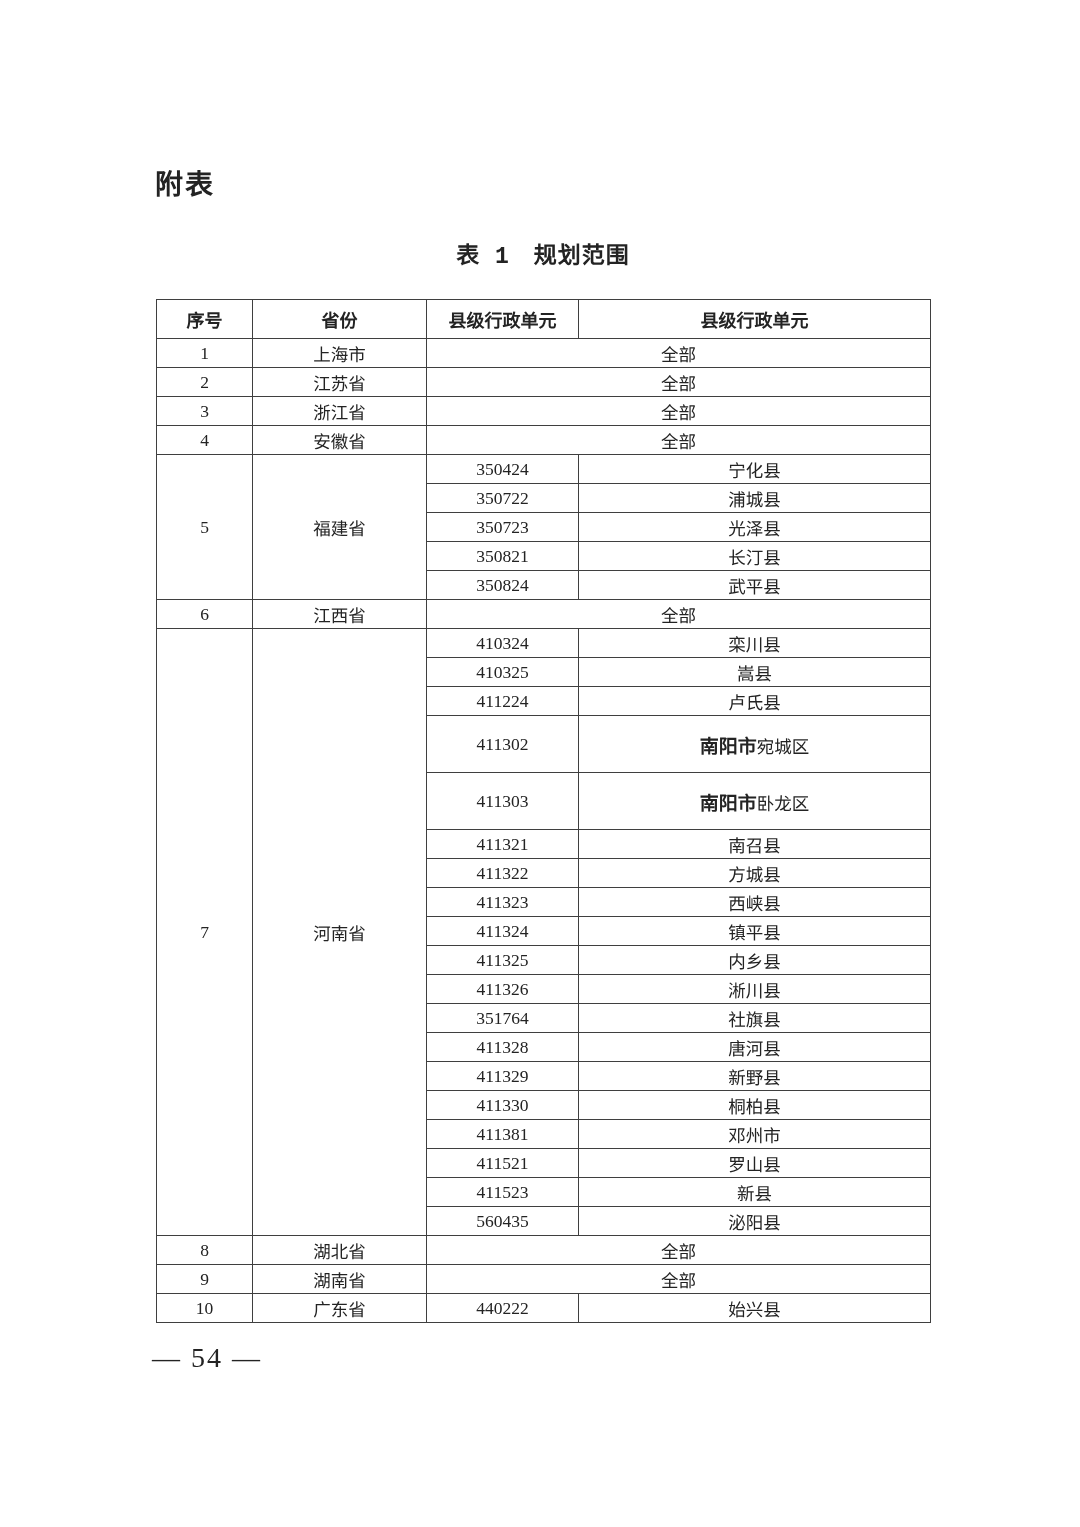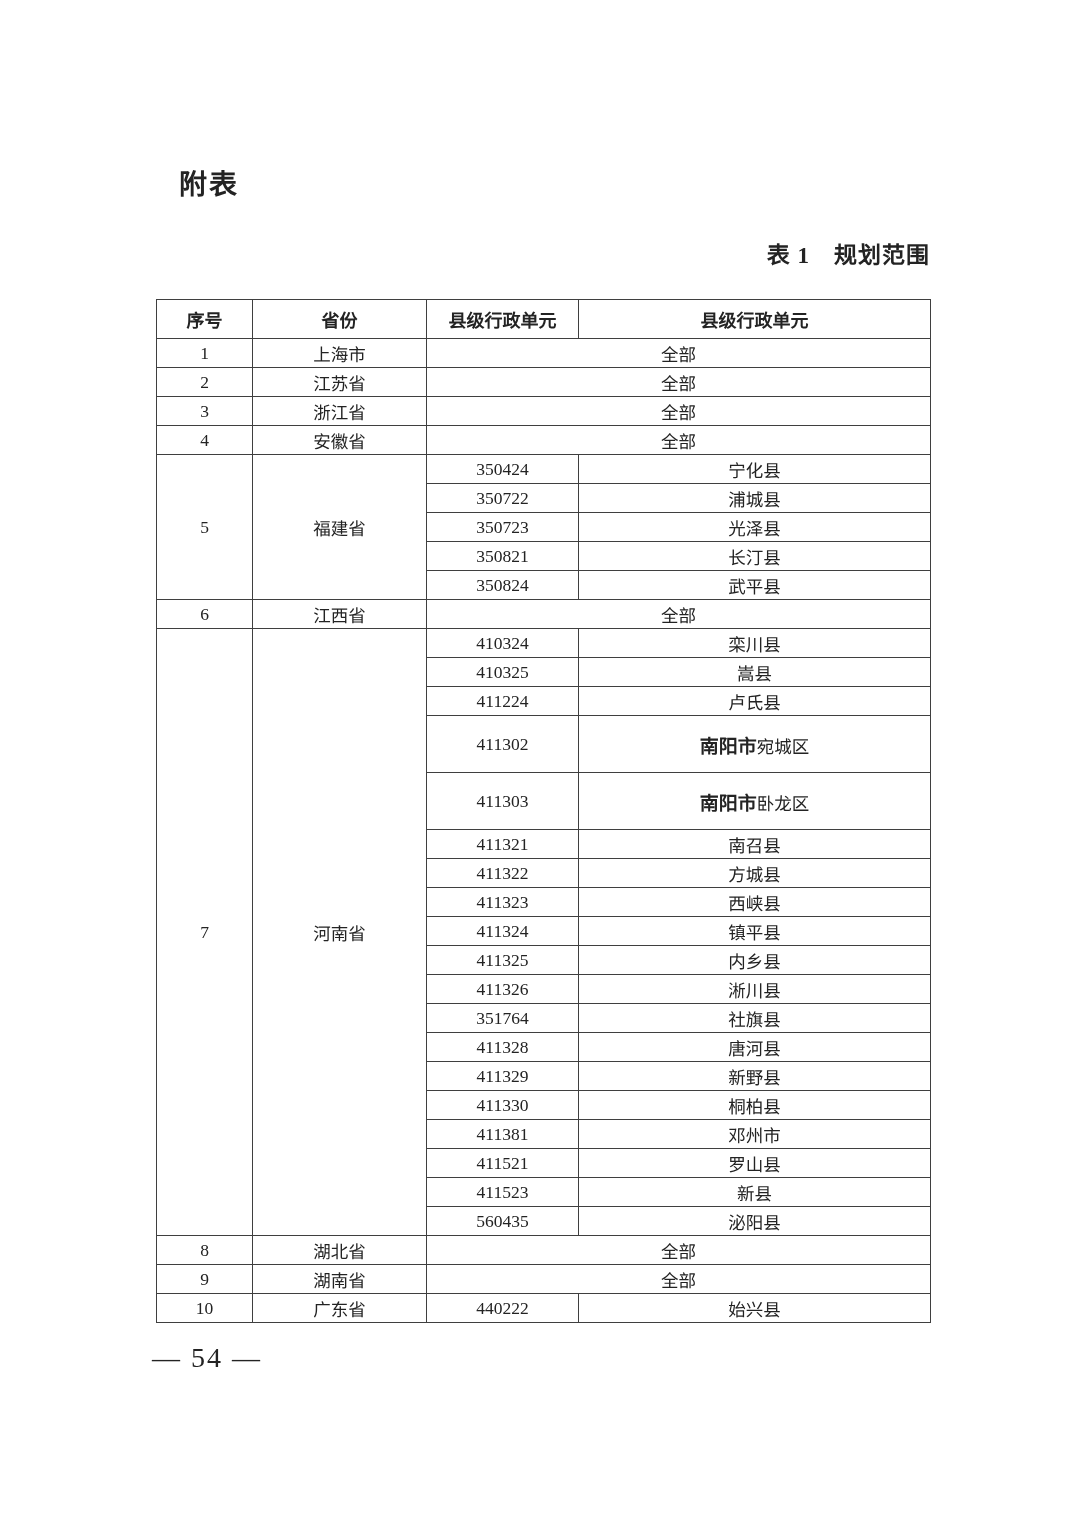--- a/index.html
+++ b/index.html
@@ -19,29 +19,28 @@
     overflow: hidden;
   }
   .appendix-label {
     position: absolute;
     left: 155px;
     top: 162px;
     font-family: "Liberation Sans", "DejaVu Sans", sans-serif;
     font-weight: 700;
     font-size: 28px;
     letter-spacing: 2px;
-    margin-left: 24px;
   }
   .table-title {
     position: absolute;
     left: 156px;
     top: 236px;
     width: 774px;
-    text-align: right;
-    font-family: Liberation Serif, serif;
+    text-align: center;
+    font-family: Liberation Mono, monospace;
     font-weight: 700;
     font-size: 23px;
     letter-spacing: 1px;
   }
   table.main-table {
     position: absolute;
     left: 156px;
     top: 299px;
     width: 774px;
     border-collapse: collapse;

